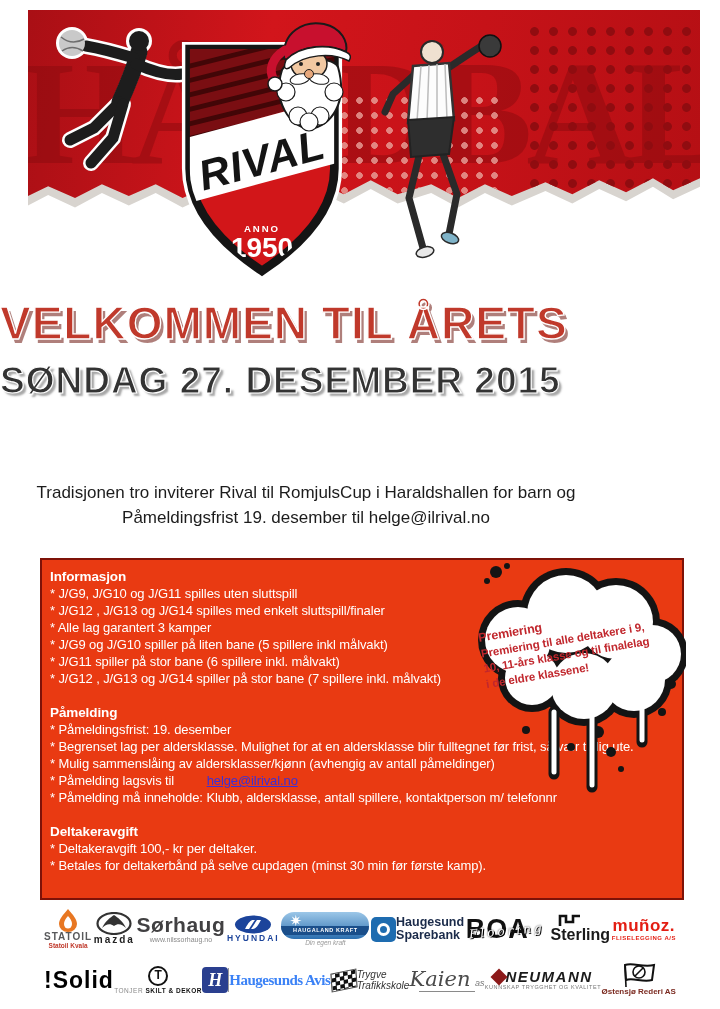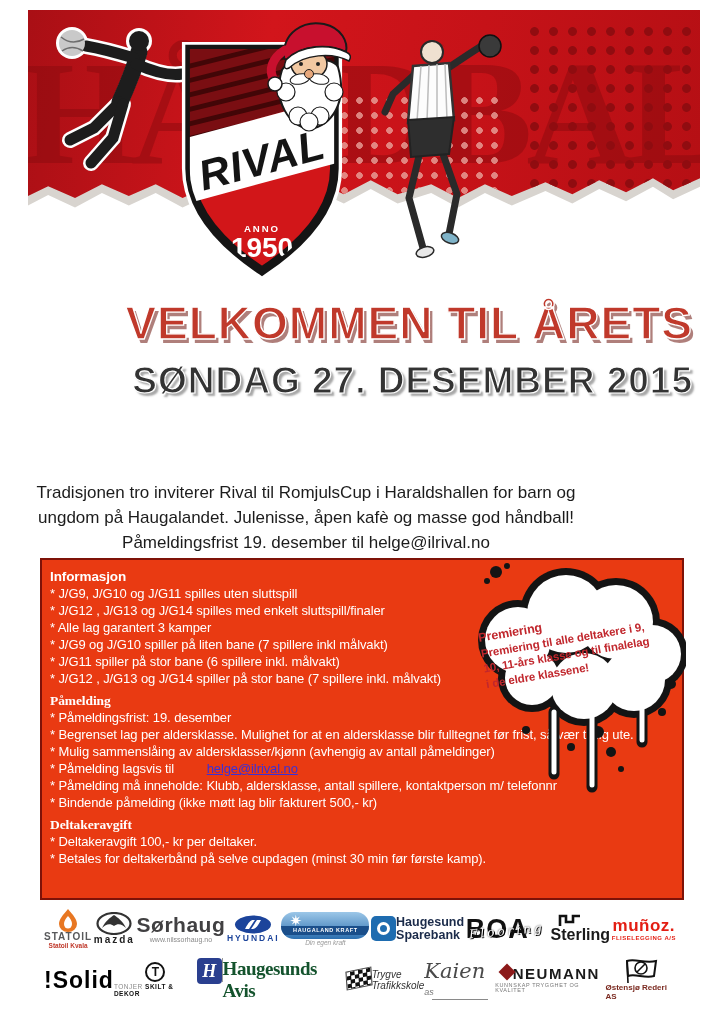--- a/index.html
+++ b/index.html
@@ -15,50 +15,50 @@
     clip-path:polygon(0% 0%,100% 0%,100% 85%,96% 91%,93% 85%,89% 92%,85% 86%,81% 93%,77% 87%,72% 94%,68% 88%,64% 95%,60% 88%,55% 93%,51% 86%,47% 93%,43% 87%,39% 94%,35% 88%,31% 95%,27% 89%,23% 95%,19% 88%,15% 94%,11% 88%,7% 95%,3% 89%,0% 94%); }
   .ghost-text { position:absolute; left:-6px; top:18px; font-family:"Liberation Serif",serif;
     font-size:148px; font-weight:900; letter-spacing:-6px; color:#8a0a0e; opacity:.5; white-space:nowrap; }
   .dots-light { position:absolute; left:37%; top:42%; width:33%; height:56%;
     background-image:radial-gradient(circle,#e9a39b 3px,transparent 3.6px); background-size:15px 15px; opacity:.8; }
   .dots-dark { position:absolute; left:74%; top:6%; width:25%; height:88%;
     background-image:radial-gradient(circle,#8e0c10 4px,transparent 4.8px); background-size:19px 19px; opacity:.95; }
   .svg-abs { position:absolute; }
 
   
-  .titles { position:absolute; left:0; top:292px; width:693px; text-align:right; }
+  .titles { position:absolute; left:0; top:292px; width:693px; text-align:left; }
   .title-red { font-size:46px; font-weight:800; letter-spacing:1px; color:#c0392b;
     -webkit-text-stroke:1.3px #ffffff; text-shadow:3px 4px 0 rgba(110,22,14,.55); line-height:62px; }
   .title-date { margin-top:4px; font-size:37px; font-weight:800; letter-spacing:1px; color:#333333;
     -webkit-text-stroke:1.2px #ffffff; text-shadow:3px 3px 2px rgba(120,120,120,.65); line-height:46px; }
 
   
   .intro { position:absolute; left:0; top:480px; width:612px; text-align:center;
     font-size:17px; line-height:25px; color:#1c1c1c; }
 
   
   .infobox { position:absolute; left:40px; top:558px; width:644px; height:342px;
     background:#e93a12; border:2px solid #7e1208; color:#ffffff;
     padding:8px 6px 8px 8px; font-size:13px; line-height:17px; letter-spacing:-0.1px; }
   .ib-head { font-weight:700; font-size:13.5px; }
-  .ib-head.gap { margin-top:5px;font-family:Liberation Serif, serif; }
+  .ib-head.gap { margin-top:17px; }
   .mail { color:#3b30d6; text-decoration:underline;margin-left:29px; }
 
   
   .cloud { position:absolute; right:-4px; top:2px; width:220px; height:240px; pointer-events:none; }
   .cloud-text { position:absolute; left:15px; top:52px; width:202px; transform:rotate(-9.5deg);
     color:#c1272d; font-weight:700; font-size:11.5px; line-height:15.5px; }
   .cloud-text .ct-head { font-size:12.5px; }
 
   
   .sponsors { position:absolute; left:0; top:903px; width:720px; }
   .srow { display:flex; align-items:center; justify-content:space-between; padding:0 44px; height:52px; }
   .srow2 { height:50px; }
   .logo { display:flex; flex-direction:column; align-items:center; line-height:1.05; }
-  .lrow { display:flex; align-items:flex-start; }
+  .lrow { display:flex; align-items:center; }
 
   .statoil-name { font-size:10px; font-weight:700; color:#58595b; letter-spacing:1px; }
   .statoil-sub { font-size:6.5px; font-weight:700; color:#c0392b; }
   .mazda-name { font-size:10px; font-weight:800; color:#222; letter-spacing:2px; }
   .sorhaug-name { font-size:21px; font-weight:800; color:#414042; letter-spacing:.5px; }
   .sorhaug-sub { font-size:7px; color:#8a8a8a; }
   .hyundai-name { font-size:8.5px; font-weight:800; color:#1c449b; letter-spacing:2px; }
   .hk-badge { position:relative; width:88px; height:27px; border-radius:13px;
     background:linear-gradient(#9cc7e8,#2c6fb0); overflow:hidden; }
   .hk-star { position:absolute; left:8px; top:1px; color:#ffffff; font-size:15px; }
@@ -79,29 +79,29 @@
   .solid-name { font-size:23px; font-weight:900; color:#000; letter-spacing:1px; }
   .tonjer-circ { width:20px; height:20px; border-radius:50%; border:2px solid #111; display:flex; align-items:center; justify-content:center;
     font-size:12px; font-weight:900; color:#111; }
   .tonjer-sub { font-size:6.5px; margin-top:2px; letter-spacing:.5px; }
   .tonjer-sub .t1 { color:#8a8a8a; font-weight:400; }
   .tonjer-sub .t2 { color:#111; font-weight:900; }
   .ha-icon { width:26px; height:26px; background:#2a3f8f; border-radius:4px; color:#fff;
     font-family:"Liberation Serif",serif; font-weight:700; font-style:italic; font-size:18px;
     display:flex; align-items:center; justify-content:center; }
   .ha-div { width:1px; height:24px; background:#999; }
-  .ha-name { font-family:"Liberation Serif",serif; font-weight:700; font-size:19px; letter-spacing:-0.5px; color:#14532d; }
+  .ha-name { font-family:"Liberation Serif",serif; font-weight:700; font-size:15px; letter-spacing:-0.5px; color:#3b82f6; }
   .flag-check { width:26px; height:19px; background:repeating-conic-gradient(#111 0 25%,#fff 0 50%) 0 0/8px 8px;
     border:1px solid #444; transform:skewY(-8deg) rotate(-4deg); }
   .trygve-text { font-size:10px; font-style:italic; color:#333; line-height:11px; text-align:left; }
   .kaien-name { font-family:"DejaVu Serif",serif; font-style:italic; font-size:21px; color:#4a4a4a; }
   .kaien-as { font-size:9px; color:#777; font-style:italic; }
   .kaien-line { width:56px; height:1px; background:#8a8a8a; margin-top:1px; }
   .neumann-dia { width:12px; height:12px; background:#8c1a1a; transform:rotate(45deg); }
-  .neumann-name { font-size:15px; font-weight:900; color:#1a1a1a; letter-spacing:1.5px; }
+  .neumann-name { font-size:15px; font-weight:900; color:#1a1a1a; letter-spacing:1.5px;font-style:italic; }
   .neumann-sub { font-size:5.5px; color:#777; letter-spacing:.6px; margin-top:1px; }
   .ost-name { font-size:8px; font-weight:800; color:#7b2a20; margin-top:1px; }
 </style>
 </head>
 <body>
 
 <div class="banner">
   <div class="tear-shadow"></div>
   <div class="banner-red">
     <div class="ghost-text">HÅNDBALL</div>
@@ -196,40 +196,38 @@
   </svg>
 </div>
 
 <div class="titles">
   <div class="title-red">VELKOMMEN TIL ÅRETS</div>
   <div class="title-date">SØNDAG 27. DESEMBER 2015</div>
 </div>
 
 <div class="intro">
   <div>Tradisjonen tro inviterer Rival til RomjulsCup i Haraldshallen for barn og</div>
-  <div>ungdom på Haugalandet. Julenisse, åpen kafè og masse god håndball!</div>
   <div>Påmeldingsfrist 19. desember til helge@ilrival.no</div>
 </div>
 
 <div class="infobox">
   <div class="ib-head">Informasjon</div>
   <div>* J/G9, J/G10 og J/G11 spilles uten sluttspill</div>
   <div>* J/G12 , J/G13 og J/G14 spilles med enkelt sluttspill/finaler</div>
   <div>* Alle lag garantert 3 kamper</div>
-  <div>* J/G9 og J/G10 spiller på liten bane (7 spillere inkl målvakt)</div>
+  <div>* J/G9 og J/G10 spiller på liten bane (5 spillere inkl målvakt)</div>
   <div>* J/G11 spiller på stor bane (6 spillere inkl. målvakt)</div>
   <div>* J/G12 , J/G13 og J/G14 spiller på stor bane (7 spillere inkl. målvakt)</div>
 
   <div class="ib-head gap">Påmelding</div>
   <div>* Påmeldingsfrist: 19. desember</div>
   <div>* Begrenset lag per aldersklasse. Mulighet for at en aldersklasse blir fulltegnet før frist, så vær tidlig ute.</div>
   <div>* Mulig sammenslåing av aldersklasser/kjønn (avhengig av antall påmeldinger)</div>
   <div><span>* Påmelding lagsvis til </span><a class="mail" href="#">helge@ilrival.no</a></div>
   <div>* Påmelding må inneholde: Klubb, aldersklasse, antall spillere, kontaktperson m/ telefonnr</div>
-  <div>* Bindende påmelding (ikke møtt lag blir fakturert 500,- kr)</div>
 
   <div class="ib-head gap">Deltakeravgift</div>
   <div>* Deltakeravgift 100,- kr per deltaker.</div>
   <div>* Betales for deltakerbånd på selve cupdagen (minst 30 min før første kamp).</div>
 
   <div class="cloud">
     <svg width="220" height="240" viewBox="0 0 220 240">
       <g fill="#141414">
         <circle cx="52" cy="78" r="40"></circle>
           <circle cx="100" cy="52" r="46"></circle>

